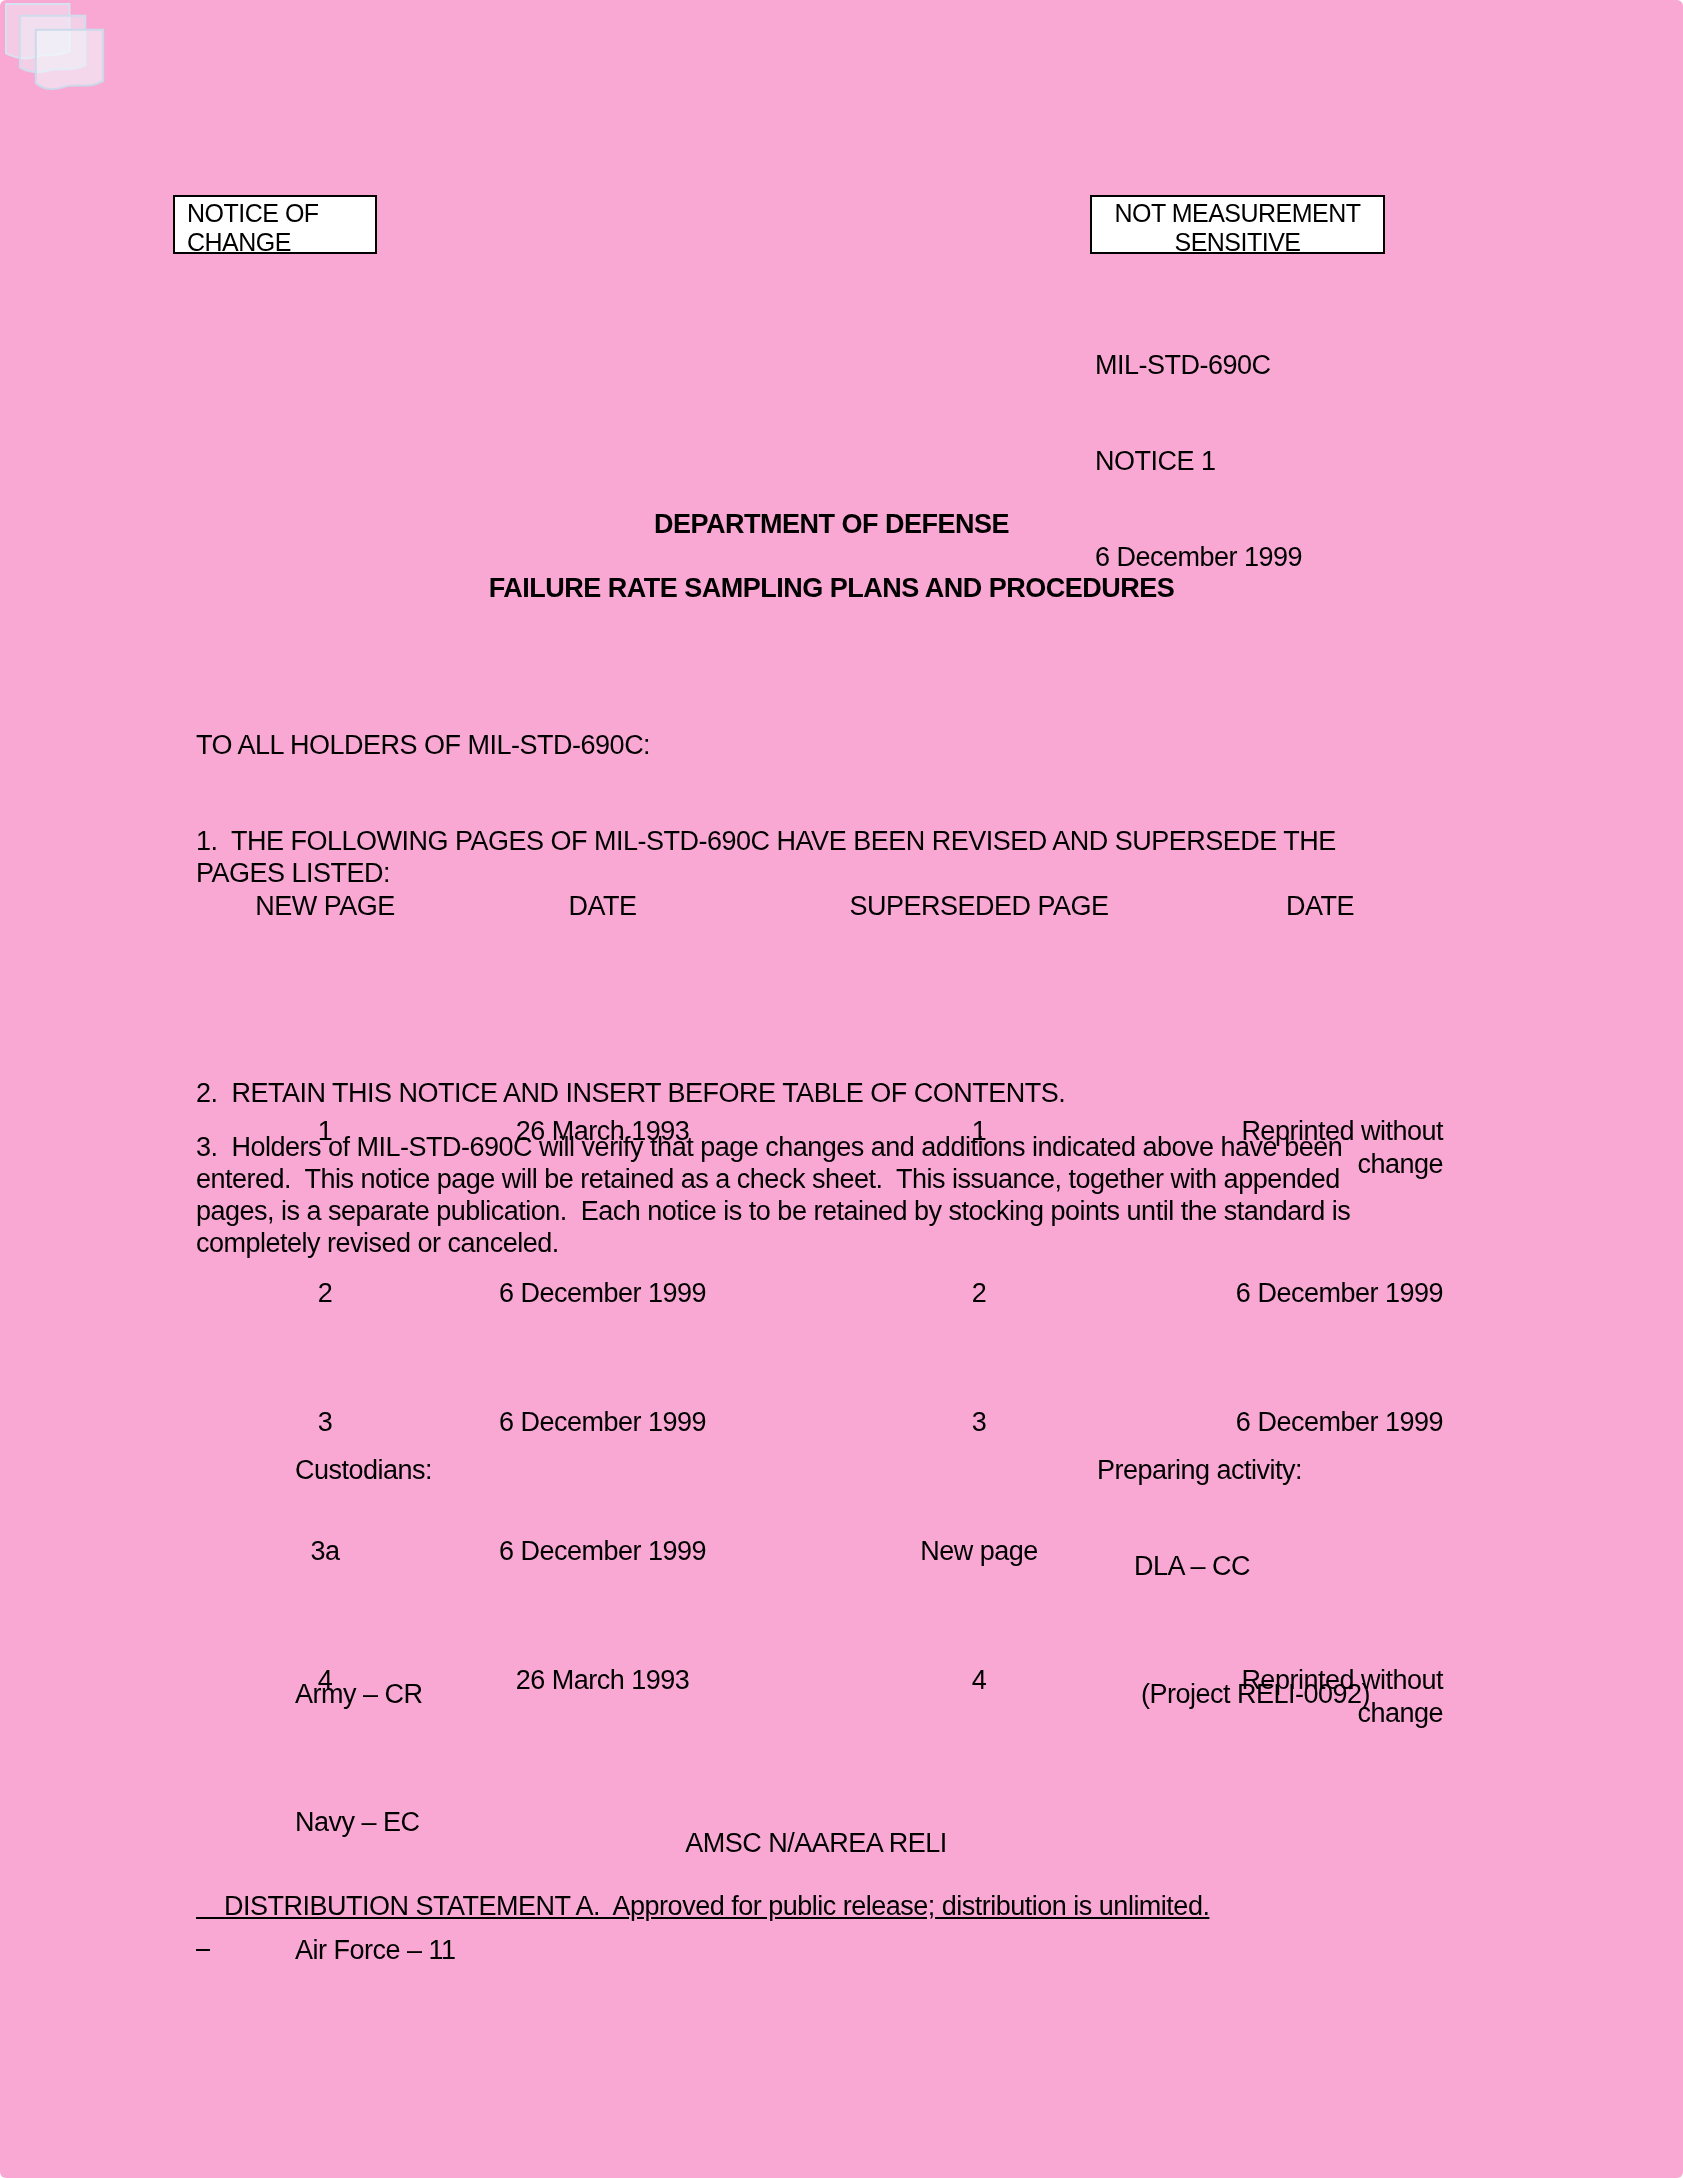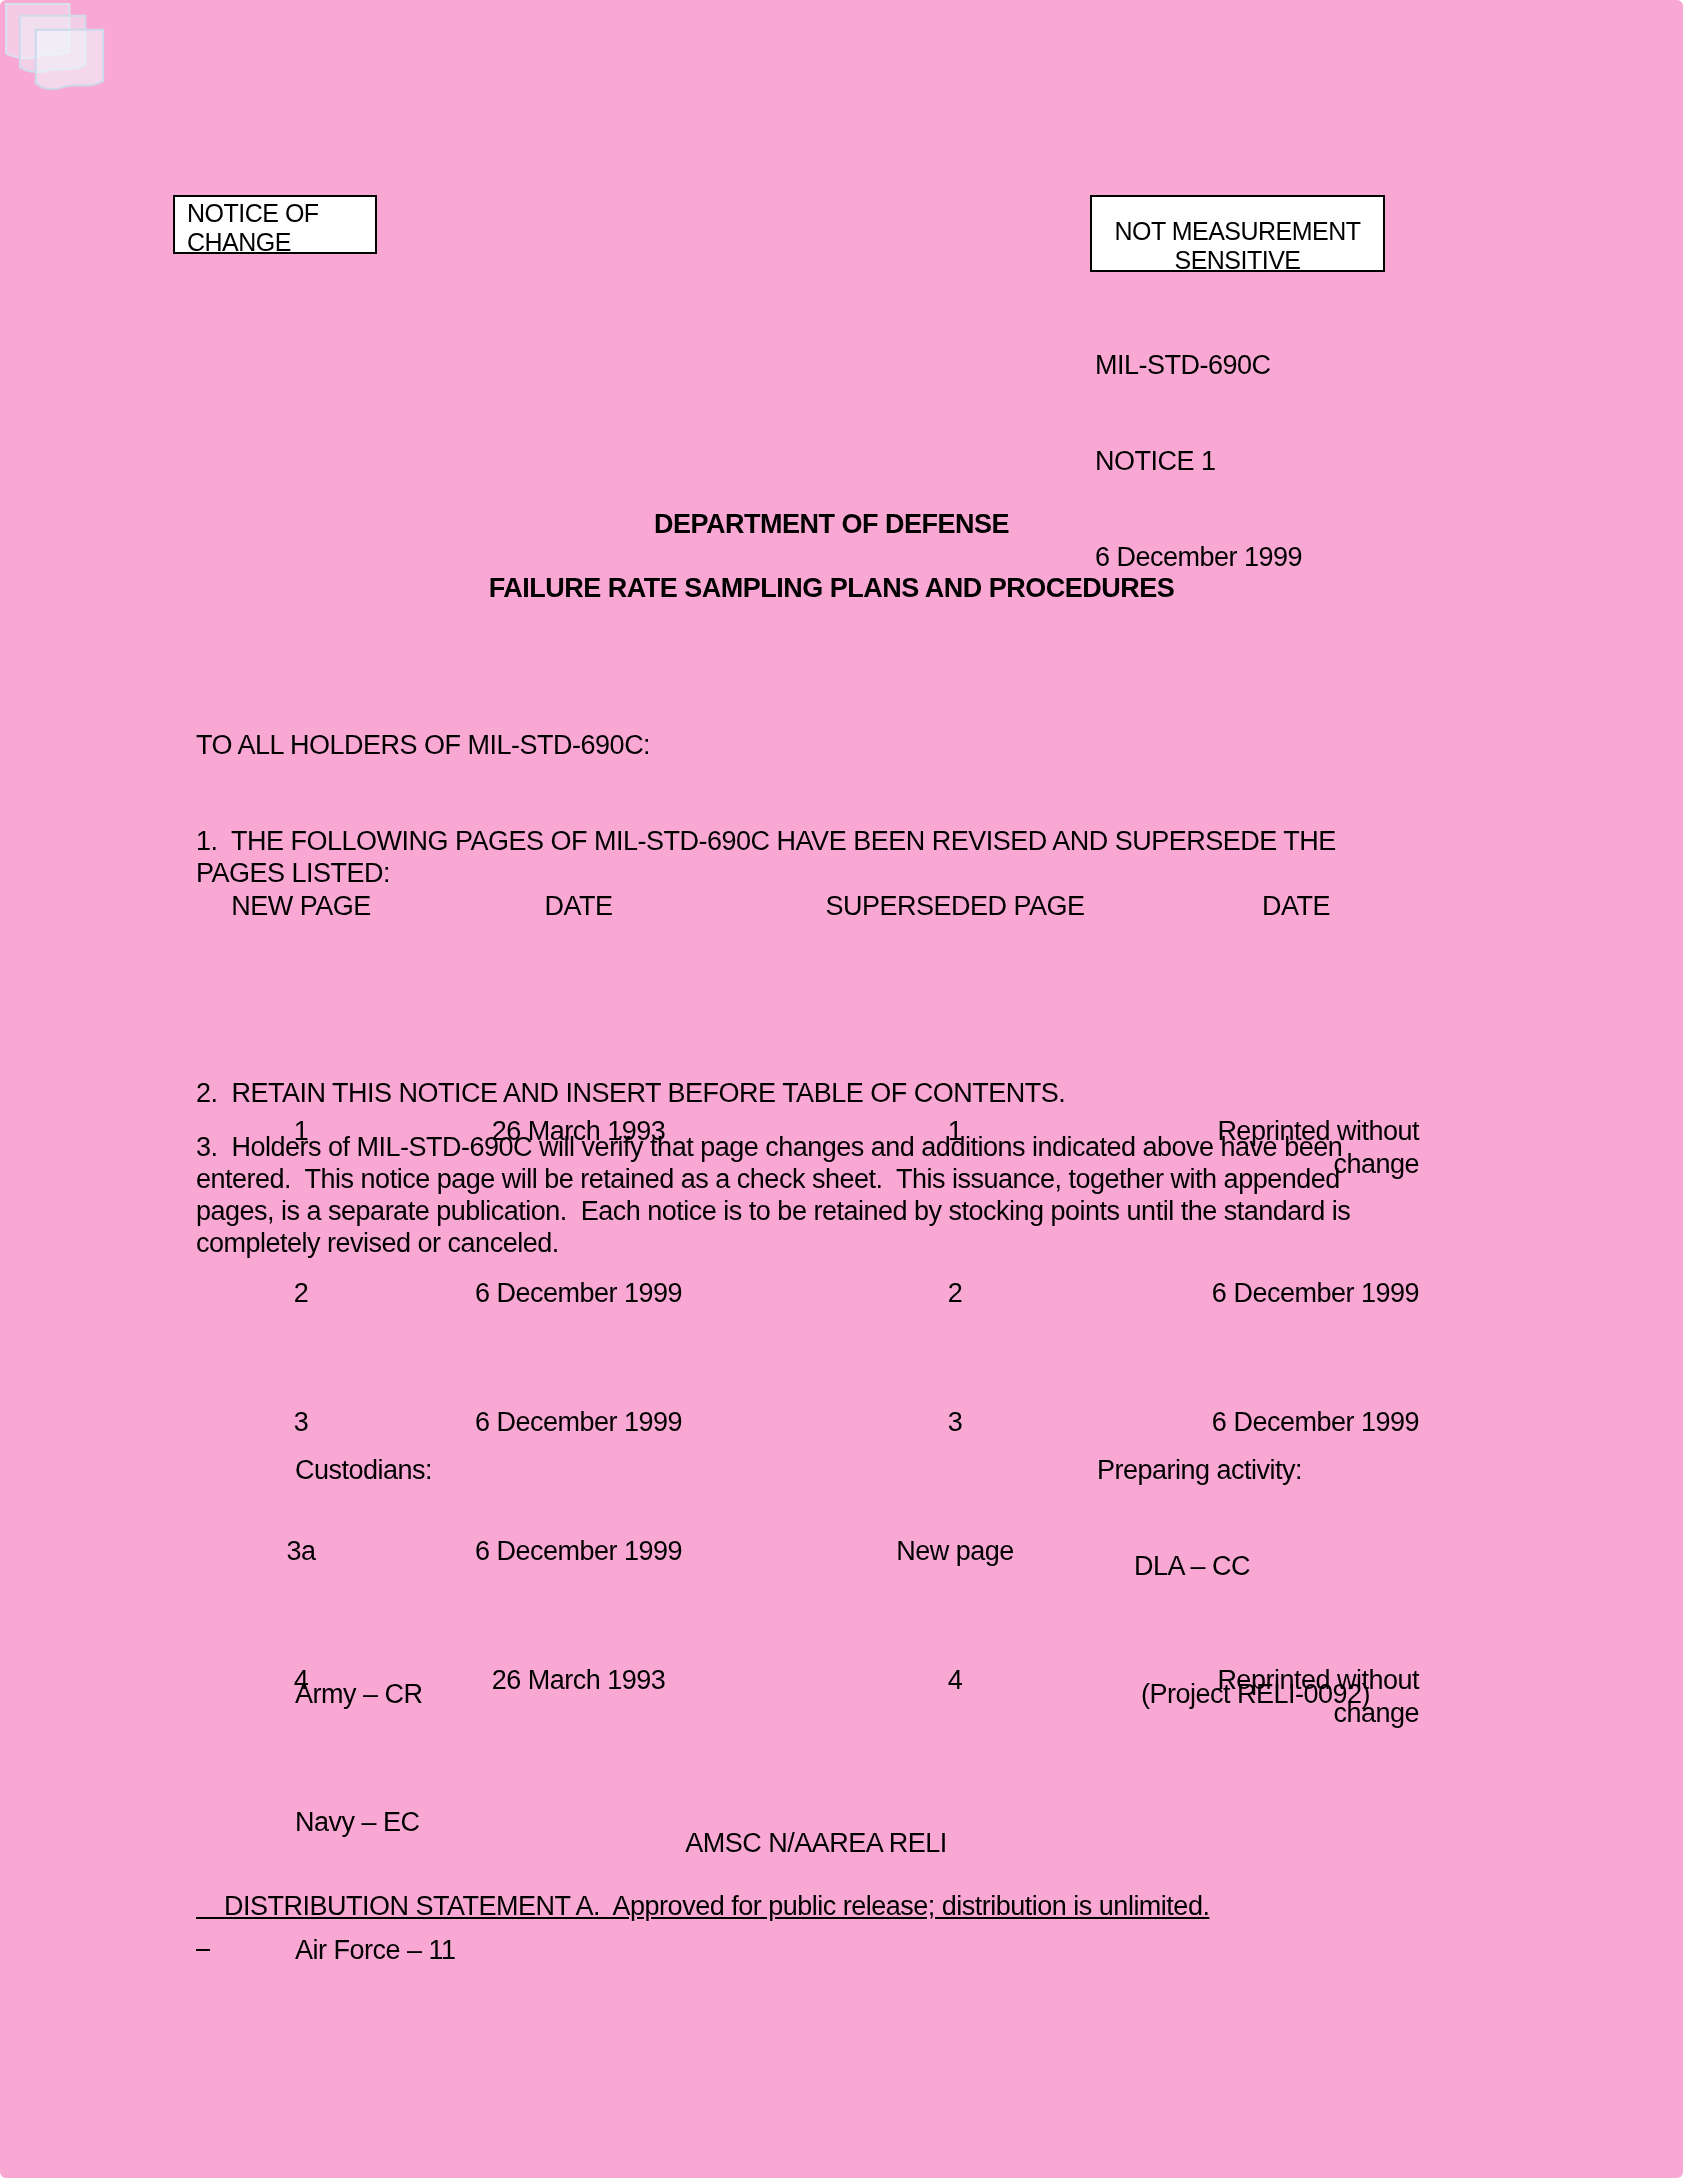--- a/index.html
+++ b/index.html
@@ -16,31 +16,31 @@
   }
   
   .logo{position:absolute;top:0;left:548;width:545;height:110;}
   .logo-pages{position:absolute;left:0;top:6;}
   
   .stamp{
     position:absolute;border:2px solid #000;background:#fff;
     font-size:25px;letter-spacing:-0.5px;line-height:29px;white-space:pre-wrap;
   }
   .stamp-left{left:173px;top:195px;width:188px;height:53px;padding:2px 0 0 12px;text-align:left;}
-  .stamp-right{left:1090px;top:195px;width:291px;height:53px;padding-top:20px;text-align:center;}
+  .stamp-right{left:1090px;top:195px;width:291px;height:53px;padding-top:2px;text-align:center;}
   
   .doc-id{left:1095px;top:285px;}
   
   .h-center{left:10px;width:1643px;text-align:center;font-weight:bold;}
   .h-dept{top:444px;}
   .h-title{top:572px;}
   
   .intro{left:196px;top:665px;width:1287px;}
   
-  .ptable{left:182px;top:826px;width:1236px;}
+  .ptable{left:206px;top:826px;width:1236px;}
   .trow{display:grid;grid-template-columns:238px 317px 436px 246px;line-height:33px;}
   .trow .c1,.trow .c2,.trow .c3{text-align:center;}
   .trow .c4{text-align:right;}
   .trow.head .c4{text-align:center;}
   
   .para2{left:196px;top:1077px;width:1287px;}
   .para3{left:196px;top:1131px;width:1297px;}
   
   .custodians{left:295px;top:1390px;}
   .custodians .items{}

